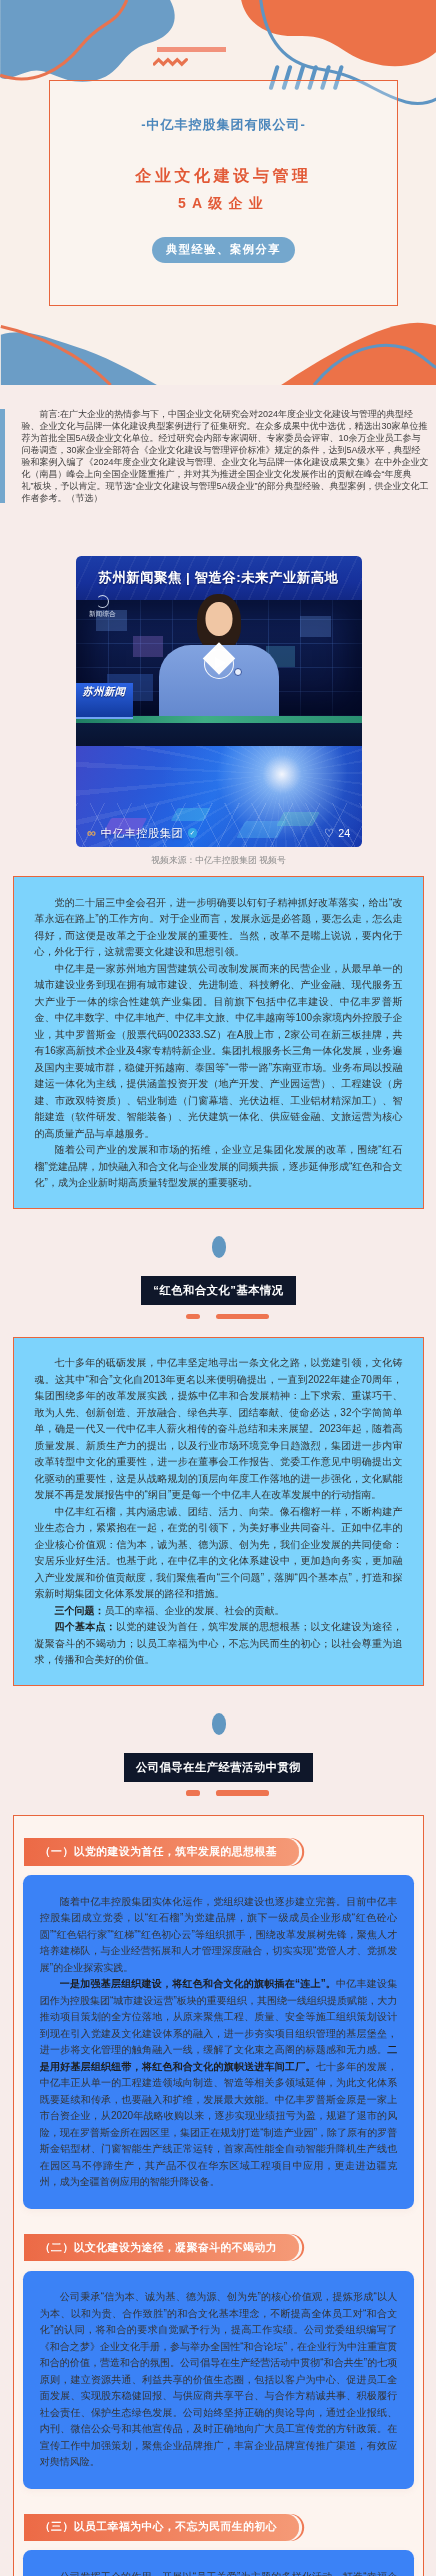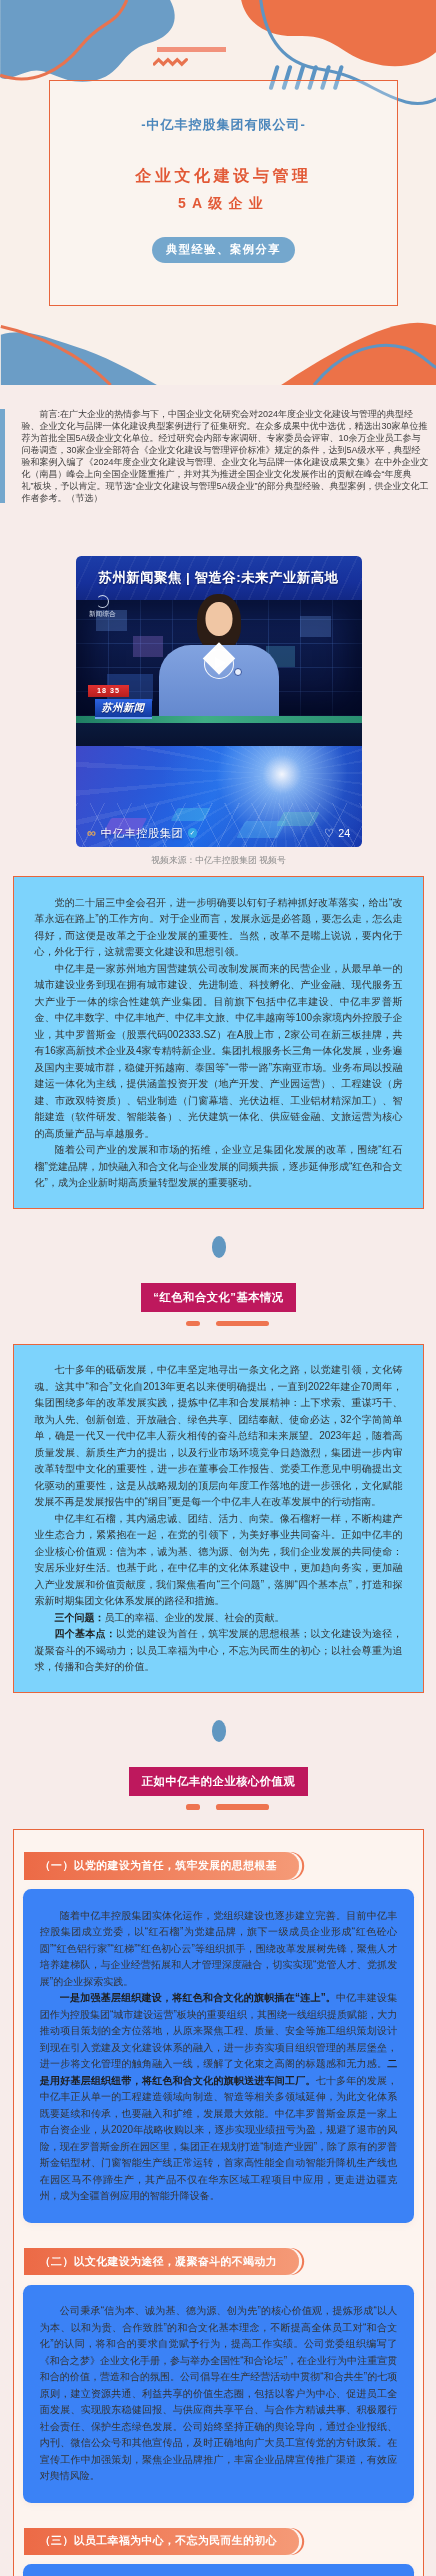--- a/index.html
+++ b/index.html
@@ -63,21 +63,21 @@
     width:30px; height:30px; border:1.5px solid rgba(255,255,255,.95); border-radius:50%;
     background:rgba(255,255,255,.08); }
   .play-btn::before { content:""; position:absolute; left:10.8px; top:7.2px;
     border-left:11.3px solid #fff; border-top:6.7px solid transparent; border-bottom:6.7px solid transparent; }
   .station { position:absolute; left:13.4px; top:39px; color:#e9f1fb; font-size:6.7px; text-align:center; opacity:.9; }
   .station-mark { display:block; width:13.4px; height:13.4px; margin:0 auto 2.1px;
     border:1.5px solid #dfe9f7; border-radius:50%; border-left-color:transparent; }
   .time-badge { position:absolute; left:12.4px; bottom:49px; width:41px; height:12.4px;
     background:linear-gradient(180deg,#e03030,#b81f1f); color:#fff; font-size:7.2px; font-weight:bold;
     text-align:center; line-height:12.4px; letter-spacing:1px; }
-  .channel-badge { position:absolute; left:19px; bottom:27px; width:57px; height:20px;
+  .channel-badge { position:absolute; left:0; bottom:27px; width:57px; height:36px;
     background:linear-gradient(180deg,#2c63e2,#123a9e); color:#fff; font-size:10.3px; font-weight:bold;
     font-style:italic; text-align:center; line-height:18.5px; letter-spacing:0.5px;
     border-bottom:2.6px solid rgba(150,200,255,.65); text-shadow:0 0.5px 1px rgba(0,0,40,.6); }
   .account-part { position:relative; height:101px;
     background:
       radial-gradient(circle at 72% 28%, rgba(255,255,255,.95) 0, rgba(170,215,255,.7) 9%, rgba(70,140,240,.25) 30%, rgba(0,0,0,0) 55%),
       repeating-conic-gradient(from 160deg at 72% 28%, rgba(255,255,255,.07) 0 1.5deg, rgba(255,255,255,0) 1.5deg 8deg),
       linear-gradient(115deg,#3e49c8 0%,#2b57d6 25%,#1e6ae8 48%,#1746c4 75%,#1330a6 100%);
   }
   .account-part::after { content:""; position:absolute; left:-6%; right:-6%; bottom:0; height:44px;
@@ -94,21 +94,21 @@
   .likes { margin-left:auto; color:#fff; font-size:10.8px; display:flex; align-items:center; gap:4.1px; }
   .heart { font-size:11.3px; }
   .caption { margin-top:8.2px; text-align:center; color:#8a8a8a; font-size:8.8px; }
   
   .obox { margin:9.3px 13px 0; border:1px solid #e8653c; background:#7dd3fc; padding:17.5px 20.6px 16.5px; }
   .obox p, .wcard p, .final-para { font-size:10px; line-height:16.5px; color:#343434; text-indent:2em; text-align:justify; }
   .b { font-weight:bold; color:#1e1e1e; }
   
   .sec-head { text-align:center; margin-top:27px; }
   .sec-dot { width:14px; height:21.6px; background:#6197c1; border-radius:50%; margin:0 auto; }
-  .sec-title { display:inline-block; margin-top:25px; background:#be185d; color:#fff;
+  .sec-title { display:inline-block; margin-top:18px; background:#0f172a; color:#fff;
     font-size:11.3px; font-weight:bold; padding:7.2px 12.4px; letter-spacing:0.5px; }
   .sec-bars { margin-top:8.2px; height:5.7px; position:relative; }
   .bar-s { position:absolute; left:186px; width:14.4px; height:5.7px; background:#ee7450; border-radius:2.6px; }
   .bar-l { position:absolute; left:216px; width:53px; height:5.7px; background:#ee7450; border-radius:2.6px; }
   
   .pbox { margin:18.5px 13px 0; border:1px solid #e8653c; background:#fdf4ef; padding:13.4px 0 19.6px; }
   .pill { position:relative; margin:9.3px 0 0 10.3px; display:inline-block;
     background:linear-gradient(90deg,#ec6a46,#f59a77); color:#fff; font-size:10.8px; font-weight:bold;
     padding:6.7px 21.6px 6.7px 15.5px; border-radius:4.1px 515px 515px 4.1px;
     box-shadow:3.1px 0 0 0 #fdf4ef, 5.2px 0 0 0 #ef7a55; letter-spacing:0.5px; }
@@ -220,21 +220,21 @@
 
 <div class="obox" style="margin-top:17.5px;">
   <p>七十多年的砥砺发展，中亿丰坚定地寻出一条文化之路，以党建引领，文化铸魂。这其中“和合”文化自2013年更名以来便明确提出，一直到2022年建企70周年，集团围绕多年的改革发展实践，提炼中亿丰和合发展精神：上下求索、重谋巧干、敢为人先、创新创造、开放融合、绿色共享、团结奉献、使命必达，32个字简简单单，确是一代又一代中亿丰人薪火相传的奋斗总结和未来展望。2023年起，随着高质量发展、新质生产力的提出，以及行业市场环境竞争日趋激烈，集团进一步内审改革转型中文化的重要性，进一步在董事会工作报告、党委工作意见中明确提出文化驱动的重要性，这是从战略规划的顶层向年度工作落地的进一步强化，文化赋能发展不再是发展报告中的“纲目”更是每一个中亿丰人在改革发展中的行动指南。</p>
   <p>中亿丰红石榴，其内涵忠诚、团结、活力、向荣。像石榴籽一样，不断构建产业生态合力，紧紧抱在一起，在党的引领下，为美好事业共同奋斗。正如中亿丰的企业核心价值观：信为本，诚为基、德为源、创为先，我们企业发展的共同使命：安居乐业好生活。也基于此，在中亿丰的文化体系建设中，更加趋向务实，更加融入产业发展和价值贡献度，我们聚焦看向“三个问题”，落脚“四个基本点”，打造和探索新时期集团文化体系发展的路径和措施。</p>
   <p><span class="b">三个问题：</span><span>员工的幸福、企业的发展、社会的贡献。</span></p>
   <p><span class="b">四个基本点：</span><span>以党的建设为首任，筑牢发展的思想根基；以文化建设为途径，凝聚奋斗的不竭动力；以员工幸福为中心，不忘为民而生的初心；以社会尊重为追求，传播和合美好的价值。</span></p>
 </div>
 
 <div class="sec-head">
   <div class="sec-dot"></div>
-  <div class="sec-title">正如中亿丰的企业核心价值观</div>
+  <div class="sec-title">公司倡导在生产经营活动中贯彻</div>
   <div class="sec-bars">
     <span class="bar-s"></span>
     <span class="bar-l"></span>
   </div>
 </div>
 
 <div class="pbox">
 
   <div class="pill">（一）以党的建设为首任，筑牢发展的思想根基</div>
   <div class="wcard">

